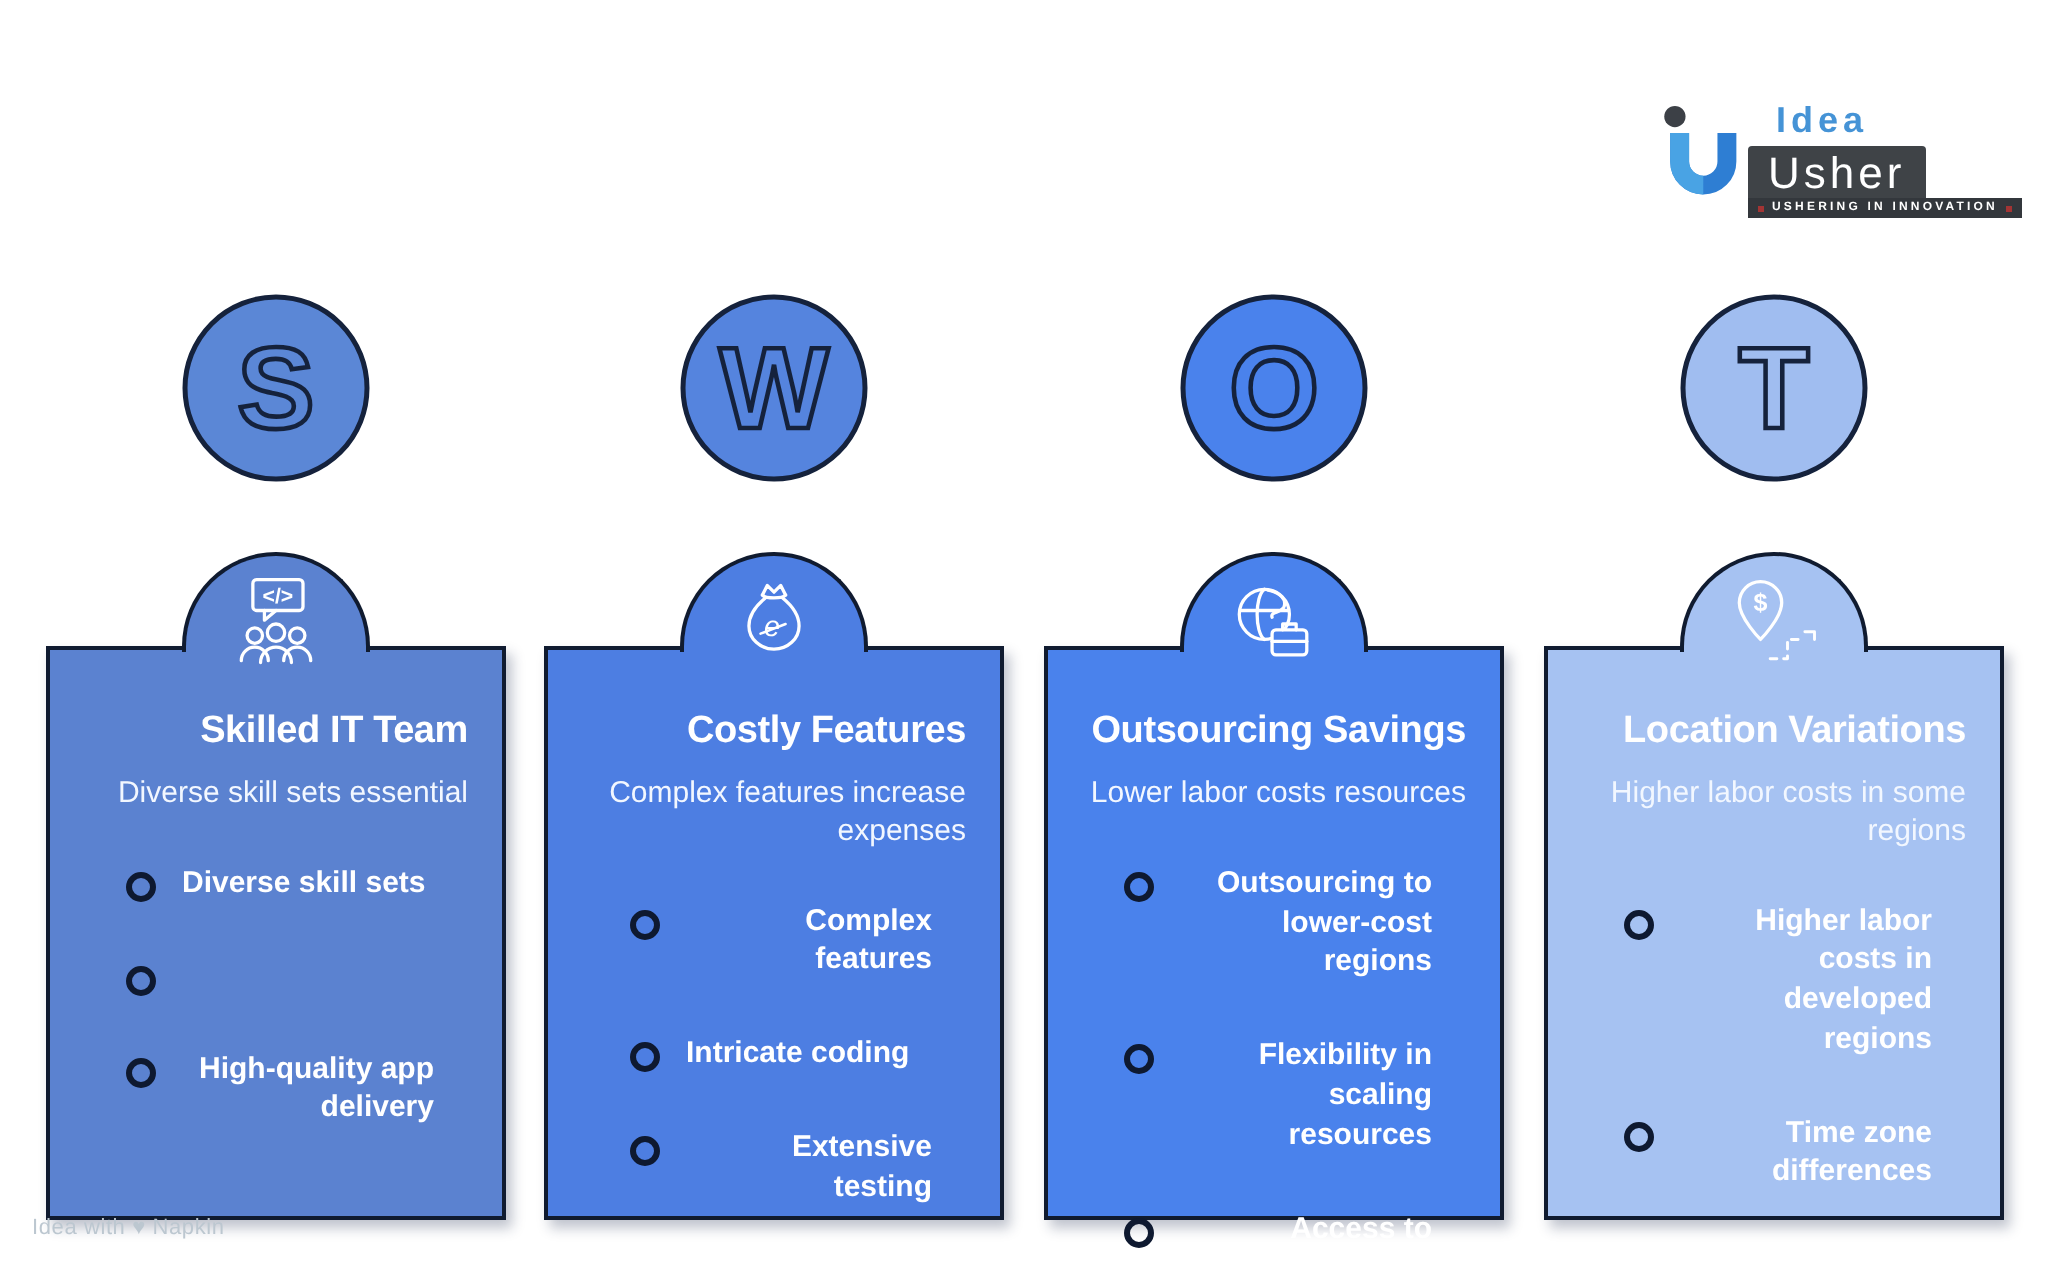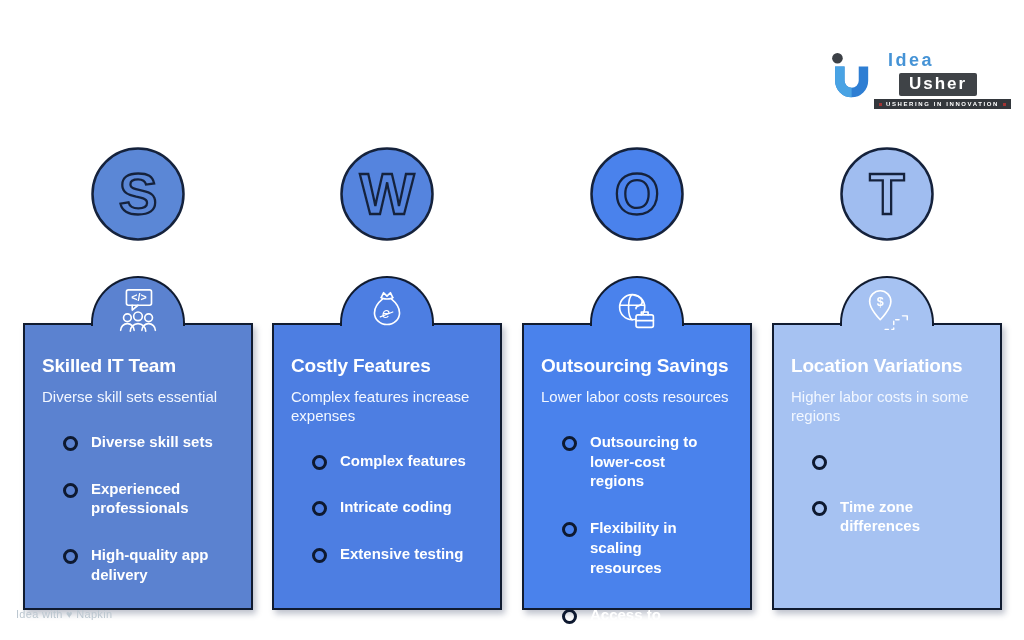--- a/index.html
+++ b/index.html
@@ -1,26 +1,26 @@
 <!DOCTYPE html>
 <html><head>
 <meta charset="utf-8">
 <style>
   html,body{margin:0;padding:0;background:#ffffff;}
   .canvas{position:relative;width:1024px;height:640px;background:#ffffff;overflow:hidden;
-          font-family:"Liberation Sans", sans-serif;}
+          font-family:"Liberation Sans", sans-serif;text-align:right;}
 
   
   .logo{position:absolute;top:44px;left:828px;width:152px;height:72px;}
   .logo-mark{position:absolute;left:0;top:6px;}
   .logo-idea{position:absolute;left:60px;top:6px;font-size:18px;font-weight:700;
              letter-spacing:2.5px;color:#4593d6;}
   .logo-usher{position:absolute;left:46px;top:29px;background:#3f4347;color:#ffffff;
-              font-size:17px;font-weight:700;letter-spacing:2px;padding:1px 10px 2px 10px;
-              border-radius:2px;margin-left:25px;}
+              font-size:22px;font-weight:400;letter-spacing:2px;padding:1px 10px 2px 10px;
+              border-radius:2px;}
   .logo-tagline{position:absolute;left:46px;top:55px;background:#33373c;color:#ffffff;
                 font-size:6px;font-weight:700;letter-spacing:1.6px;padding:2px 5px;
                 white-space:nowrap;display:flex;align-items:center;gap:4px;}
   .tag-accent{width:3px;height:3px;background:#a23434;display:inline-block;}
 
   
   .col{position:absolute;top:0;width:230px;height:640px;}
   .col1{left:23px;} .col2{left:272px;} .col3{left:522px;} .col4{left:772px;}
 
   .letter-circle{position:absolute;top:146px;left:50%;transform:translateX(-50%);}
@@ -92,21 +92,20 @@
     <div class="card" style="background-color: rgb(91, 130, 208);">
       <h2 class="card-title">Skilled IT Team</h2>
       <p class="card-sub">Diverse skill sets essential</p>
       <ul class="bullets">
         <li>
             <span class="bullet-ring"></span>
             <span>Diverse skill sets</span>
           </li>
         <li>
             <span class="bullet-ring"></span>
-            <span>Experienced professionals</span>
           </li>
         <li>
             <span class="bullet-ring"></span>
             <span>High-quality app delivery</span>
           </li>
       </ul>
     </div>
   </div>
 
   <div class="col col2">
@@ -116,21 +115,21 @@
     </svg>
     <div class="arch" style="background-color: rgb(77, 126, 226);">
       <svg class="icon-svg" width="54" height="54" viewBox="0 0 56 56">
         <path d="M22 13 l2.5 -5 3.5 3.5 3.5 -3.5 2.5 5"></path>
         <path d="M22 13 c1.5 2 10.5 2 12 0"></path>
         <path d="M23.5 14.5 c-5.5 4.5 -8.5 9 -8.5 14.5 a13 12 0 0 0 26 0 c0 -5.5 -3 -10 -8.5 -14.5"></path>
         <text class="icon-text" x="27" y="34" font-size="15" font-style="italic" text-anchor="middle">e</text>
         <path d="M21 33 l13 -5" stroke-width="1.3"></path>
       </svg>
     </div>
-    <div class="card" style="background-color: rgb(77, 126, 226);">
+    <div class="card" style="background-color: rgb(77, 126, 226); padding-left: 20px;">
       <h2 class="card-title">Costly Features</h2>
       <p class="card-sub">Complex features increase expenses</p>
       <ul class="bullets">
         <li>
             <span class="bullet-ring"></span>
             <span>Complex features</span>
           </li>
         <li>
             <span class="bullet-ring"></span>
             <span>Intricate coding</span>
@@ -191,20 +190,21 @@
         <path d="M26 46 h9 v-10 h8" stroke-dasharray="3.5 3.5" stroke-width="1.5"></path>
         <path d="M44 32 h5 M49 32 v4" stroke-width="1.5"></path>
       </svg>
     </div>
     <div class="card" style="background-color: rgb(166, 194, 242);">
       <h2 class="card-title">Location Variations</h2>
       <p class="card-sub">Higher labor costs in some regions</p>
       <ul class="bullets">
         <li>
             <span class="bullet-ring"></span>
+            <span>Higher labor costs in developed regions</span>
           </li>
         <li>
             <span class="bullet-ring"></span>
             <span>Time zone differences</span>
           </li>
       </ul>
     </div>
   </div>
 
   <div class="watermark">Idea with ♥ Napkin</div>

